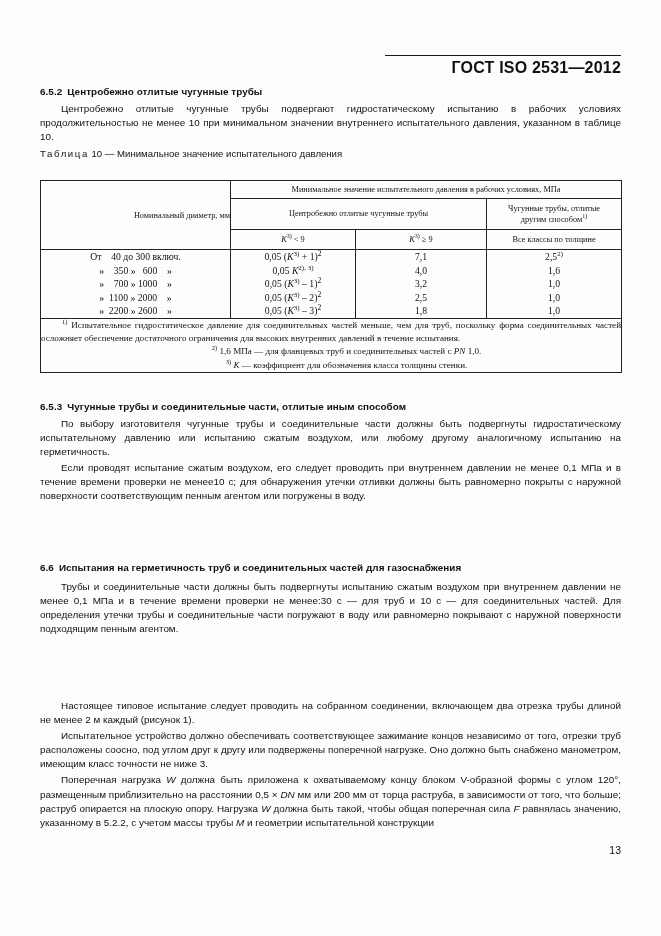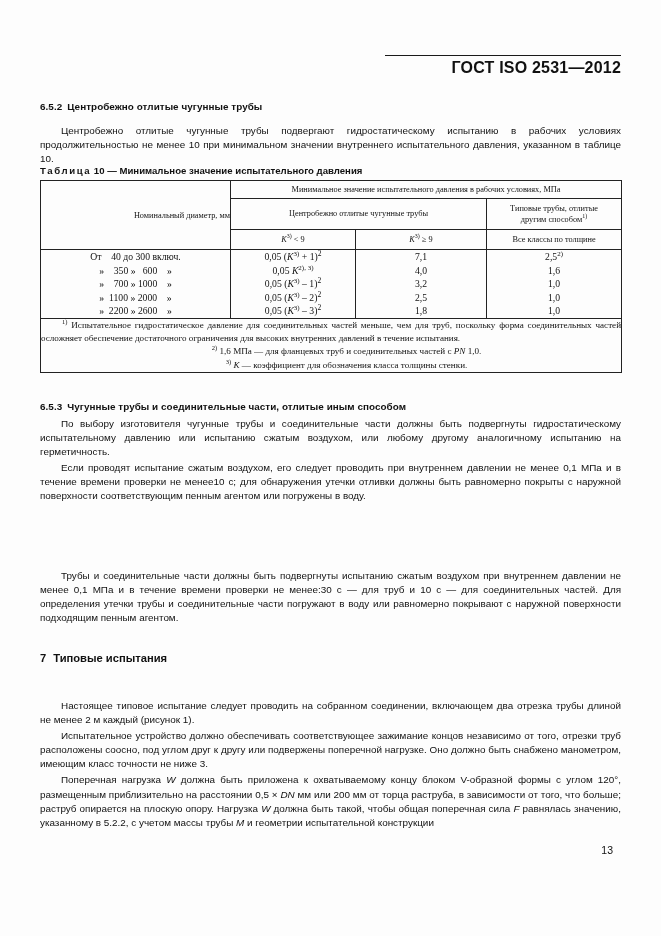--- a/index.html
+++ b/index.html
@@ -134,44 +134,44 @@
     line-height: 13.2px;
     padding: 5px 10px 7px 8px;
   }
   .notes .n1 { text-indent: 21px; text-align: justify; }
   .notes .n2 { text-indent: 31px; }
   .notes .n3 { text-indent: 31px; }
 
   
   .pageno {
     position: absolute;
-    right: 8px;
+    right: 0;
     top: 844px;
     font-size: 10.5px;
     text-align: right;
     width: 100%;
   }
 </style>
 </head>
 <body>
 
 <div class="page">
   <div class="content">
 
     <div class="rh-rule"></div>
     <div class="rh">ГОСТ ISO 2531—2012</div>
 
-    <div class="body-block" style="top:101px;">
+    <div class="body-block" style="top:86px;">
       <h3 class="sec">
         <span class="num">6.5.2</span><span>Центробежно отлитые чугунные трубы</span>
       </h3>
-      <p class="para" style="margin-top:12px;">Центробежно отлитые чугунные трубы подвергают гидростатическому испытанию в рабочих условиях продолжительностью не менее 10 при минимальном значении внутреннего испытательного давления, указанном в таблице 10.</p>
-    </div>
-
-    <div class="tbl-caption" style="top:165px;font-weight:bold;">
+      <p class="para" style="margin-top:5px;">Центробежно отлитые чугунные трубы подвергают гидростатическому испытанию в рабочих условиях продолжительностью не менее 10 при минимальном значении внутреннего испытательного давления, указанном в таблице 10.</p>
+    </div>
+
+    <div class="tbl-caption" style="top:148px;">
       <span class="sp">Таблица</span>
       <span>10</span>
       <span>—</span>
       <span>Минимальное значение испытательного давления</span>
     </div>
 
     <table class="t10" style="top:180px;">
       <colgroup>
         <col style="width:190px;">
         <col style="width:125px;">
@@ -181,21 +181,21 @@
       <tbody>
 
         <tr>
           <td class="outer-l outer-t" rowspan="3" style="font-size:8.3px;text-align:right;">Номинальный диаметр, мм</td>
           <td class="hdr outer-t outer-r" colspan="3">Минимальное значение испытательного давления в рабочих условиях, МПа</td>
         </tr>
 
         <tr>
           <td class="hdr2" colspan="2">Центробежно отлитые чугунные трубы</td>
           <td class="hdr2 outer-r">
-            <span>Типовые трубы, отлитые</span><br>
+            <span>Чугунные трубы, отлитые</span><br>
             <span>другим способом</span><sup>1)</sup>
           </td>
         </tr>
 
         <tr>
           <td class="hdr3 thickbot">
             <i>K</i><sup>3)</sup><span> &lt; 9</span>
           </td>
           <td class="hdr3 thickbot">
             <i>K</i><sup>3)</sup><span> ≥ 9</span>
@@ -246,28 +246,26 @@
 
     <div class="body-block" style="top:401px;">
       <h3 class="sec">
         <span class="num">6.5.3</span><span>Чугунные трубы и соединительные части, отлитые иным способом</span>
       </h3>
       <p class="para" style="margin-top:5px;">По выбору изготовителя чугунные трубы и соединительные части должны быть подвергнуты гидростатическому испытательному давлению или испытанию сжатым воздухом, или любому другому аналогичному испытанию на герметичность.</p>
       <p class="para" style="margin-top:2px;">Если проводят испытание сжатым воздухом, его следует проводить при внутреннем давлении не менее 0,1 МПа и в течение времени проверки не менее10 с; для обнаружения утечки отливки должны быть равномерно покрыты с наружной поверхности соответствующим пенным агентом или погружены в воду.</p>
     </div>
 
     <div class="body-block" style="top:562px;">
+      <h3 class="sec">
+        <span class="num">6.6</span><span>Испытания на герметичность труб и соединительных частей для газоснабжения</span>
+      </h3>
       <p class="para" style="margin-top:7px;">Трубы и соединительные части должны быть подвергнуты испытанию сжатым воздухом при внутреннем давлении не менее 0,1 МПа и в течение времени проверки не менее:30 с — для труб и 10 с — для соединительных частей. Для определения утечки трубы и соединительные части погружают в воду или равномерно покрывают с наружной поверхности подходящим пенным агентом.</p>
     </div>
 
-    <div class="body-block" style="top:652px;">
-      <h2 class="sec-big">
-        <span class="num">7</span><span>Типовые испытания</span>
-      </h2>
-    </div>
 
     <div class="body-block" style="top:692px;">
       <p class="para" style="margin-top:7px;">Настоящее типовое испытание следует проводить на собранном соединении, включающем два отрезка трубы длиной не менее 2 м каждый (рисунок 1).</p>
       <p class="para" style="margin-top:2px;">Испытательное устройство должно обеспечивать соответствующее зажимание концов независимо от того, отрезки труб расположены соосно, под углом друг к другу или подвержены поперечной нагрузке. Оно должно быть снабжено манометром, имеющим класс точности не ниже 3.</p>
       <p class="para" style="margin-top:2px;"><span>Поперечная нагрузка </span><i>W</i><span> должна быть приложена к охватываемому концу блоком V-образной формы с углом 120°, размещенным приблизительно на расстоянии 0,5 × </span><i>DN</i><span> мм или 200 мм от торца раструба, в зависимости от того, что больше; раструб опирается на плоскую опору. Нагрузка </span><i>W</i><span> должна быть такой, чтобы общая поперечная сила </span><i>F</i><span> равнялась значению, указанному в 5.2.2, с учетом массы трубы </span><i>M</i><span> и геометрии испытательной конструкции</span></p>
     </div>
 
     <div class="pageno">13</div>
 
   </div>

